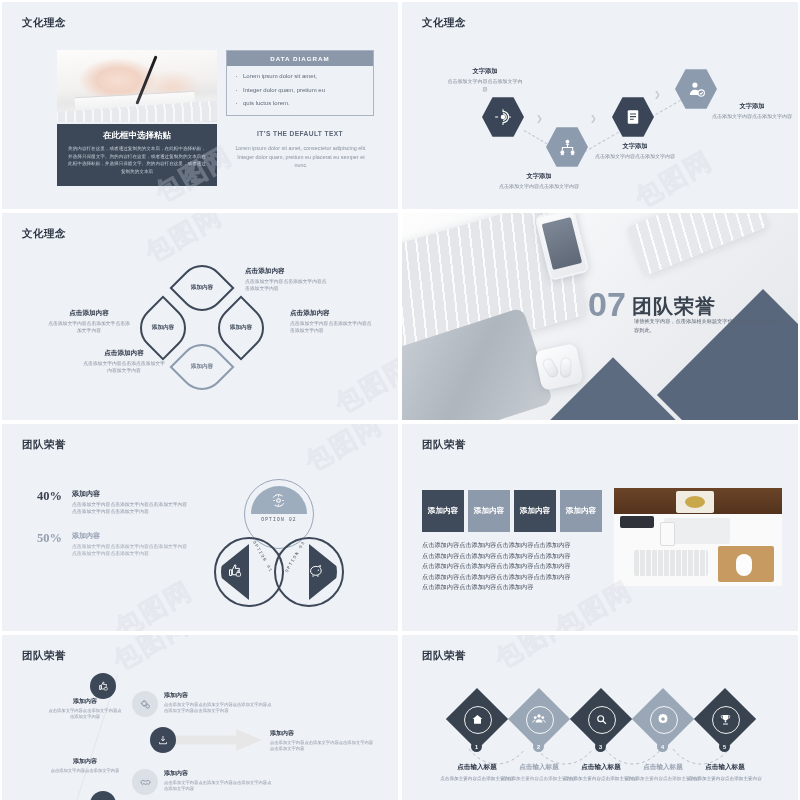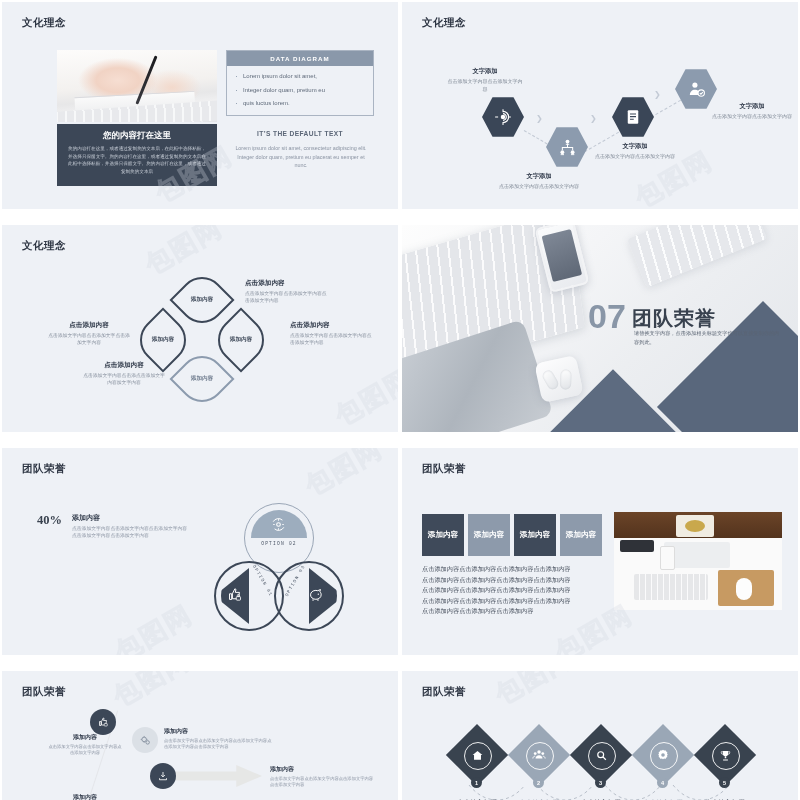--- a/index.html
+++ b/index.html
@@ -7,21 +7,21 @@
     width:800px;height:800px;overflow:hidden;
     background:#ffffff;
     font-family:"Liberation Sans","DejaVu Sans",sans-serif;
   }
   .sheet{position:relative;width:800px;height:800px;background:#fff;}
   .grid{
     position:absolute;left:0;top:0;width:800px;height:800px;
     display:grid;
     grid-template-columns:396px 396px;
     grid-template-rows:207px 207px 207px 179px;
-    gap:16px 4px;
+    gap:4px 4px;
     padding:2px 2px 0 2px;
     box-sizing:border-box;
   }
   .slide{
     position:relative;overflow:hidden;
     background:#eef1f6;
     box-sizing:border-box;
   }
   .sl-title{
     position:absolute;left:20px;top:14px;
@@ -245,21 +245,21 @@
   <div class="slide">
     <div class="sl-title">文化理念</div>
 
     <div class="s1-photo">
       <div class="pad"></div>
           <div class="kb"></div>
           <div class="pen"></div>
     </div>
 
     <div class="s1-dark">
-      <h4>您的内容打在这里</h4>
+      <h4>在此框中选择粘贴</h4>
       <p>您的内容打在这里，或者通过复制您的文本后，在此框中选择粘贴，并选择只保留文字。您的内容打在这里，或者通过复制您的文本后在此框中选择粘贴，并选择只保留文字。您的内容打在这里，或者通过复制您的文本后</p>
     </div>
 
     <div class="s1-box">
       <div class="hd">DATA DIAGRAM</div>
       <ul>
         <li>Lorem ipsum dolor sit amet,</li>
         <li>Integer dolor quam, pretium eu</li>
         <li>quis luctus lorem.</li>
       </ul>
@@ -388,20 +388,27 @@
   </div>
 
   <div class="slide">
     <div class="sl-title">团队荣誉</div>
 
     <div class="pct-row" style="left:14px;top:65px;justify-content:space-between;">
       <div class="pct-num" style="color:#39424f;">40%</div>
       <div class="pct-txt">
         <div class="t" style="color:#2f3949;">添加内容</div>
         <div class="d" style="color:#8a93a2;">点击添加文字内容点击添加文字内容点击添加文字内容点击添加文字内容点击添加文字内容</div>
+      </div>
+    </div>
+    <div class="pct-row" style="left:14px;top:107px;">
+      <div class="pct-num" style="color:#94a0b1;">50%</div>
+      <div class="pct-txt">
+        <div class="t" style="color:#94a0b1;">添加内容</div>
+        <div class="d" style="color:#9aa3b0;">点击添加文字内容点击添加文字内容点击添加文字内容点击添加文字内容点击添加文字内容</div>
       </div>
     </div>
 
     <div class="ring" style="left:242px;top:55px;width:70px;height:70px;border:1.6px solid #9aa6b6;"></div>
     <div class="ring" style="left:212px;top:113px;width:70px;height:70px;border:2px solid #3c4757;"></div>
     <div class="ring" style="left:272px;top:113px;width:70px;height:70px;border:2px solid #3c4757;"></div>
 
     <div style="position:absolute;left:249px;top:62px;width:56px;height:28px;background:#9dadbe;border-radius:28px 28px 0 0;"></div>
     <div style="position:absolute;left:219px;top:120px;width:28px;height:56px;background:#3c4757;border-radius:28px 0 0 28px;clip-path:polygon(100% 0,100% 100%,0 60%,0 40%);"></div>
     <div style="position:absolute;left:307px;top:120px;width:28px;height:56px;background:#3c4757;border-radius:0 28px 28px 0;clip-path:polygon(0 0,0 100%,100% 60%,100% 40%);"></div>

